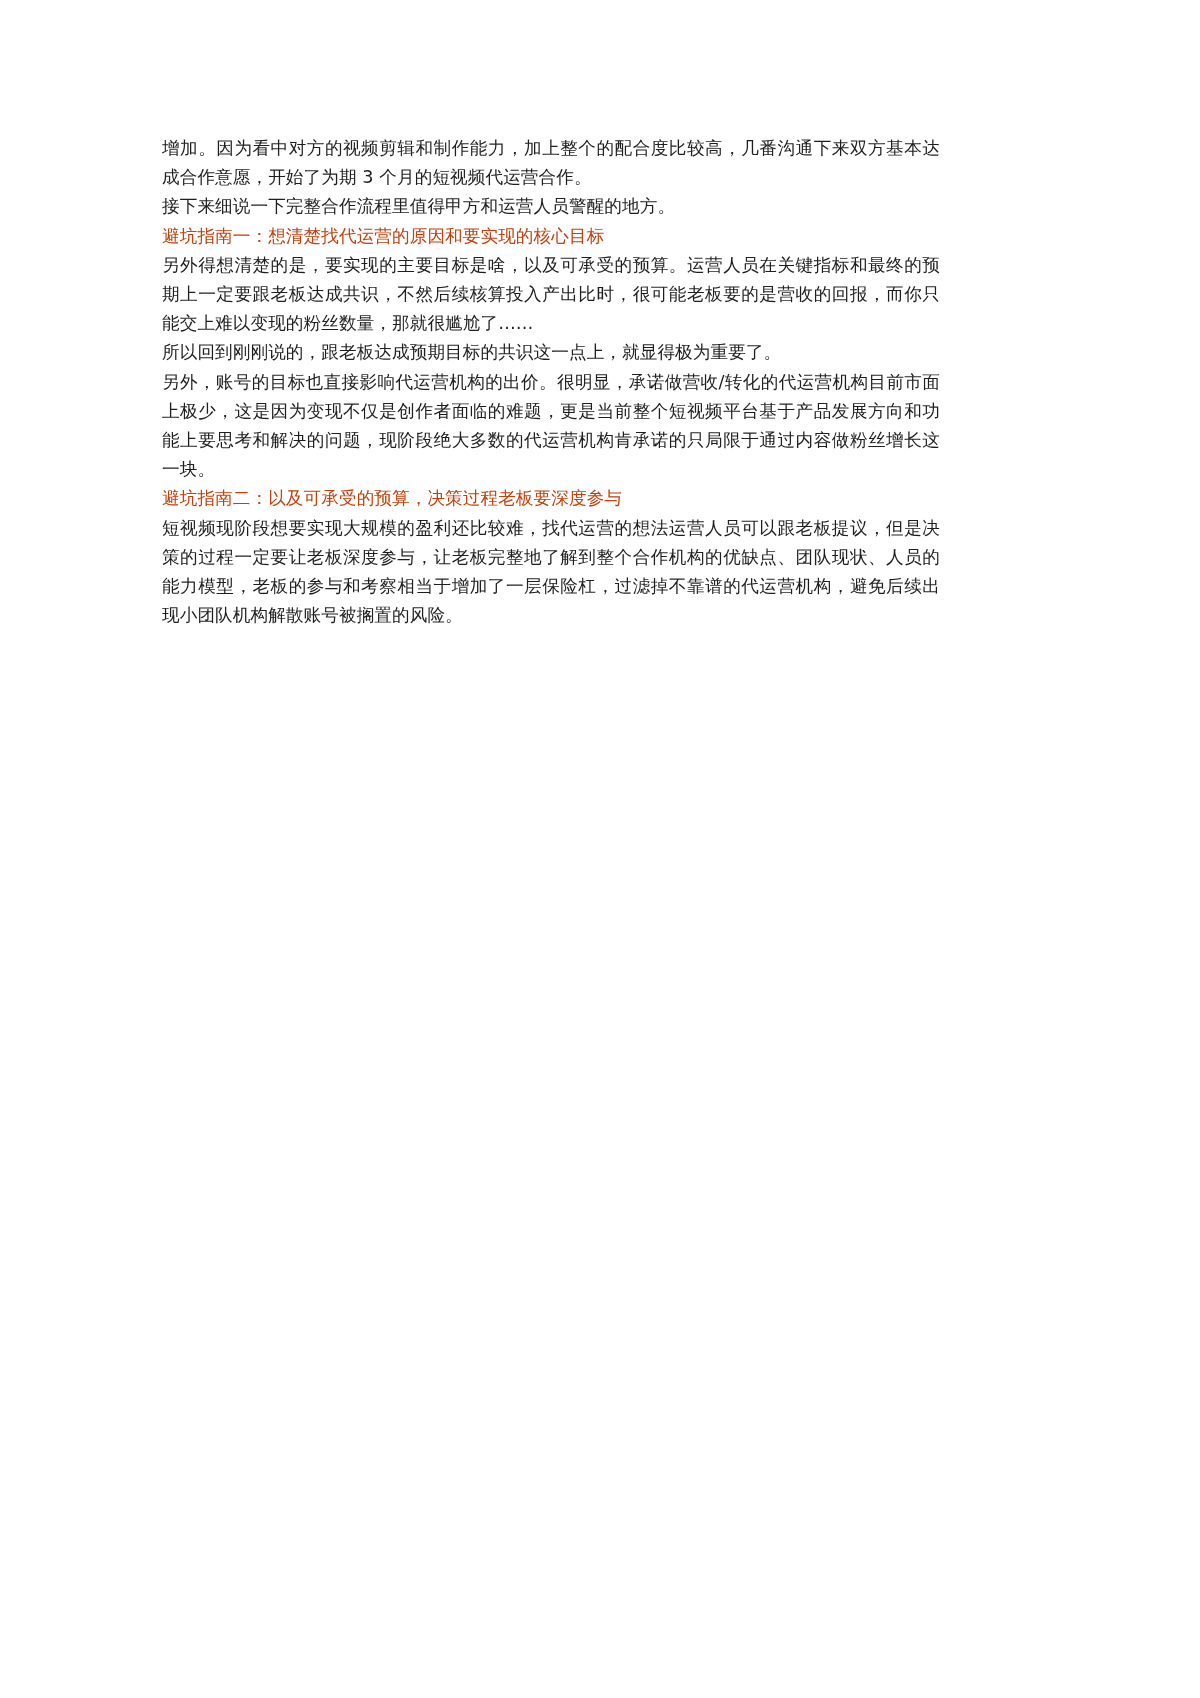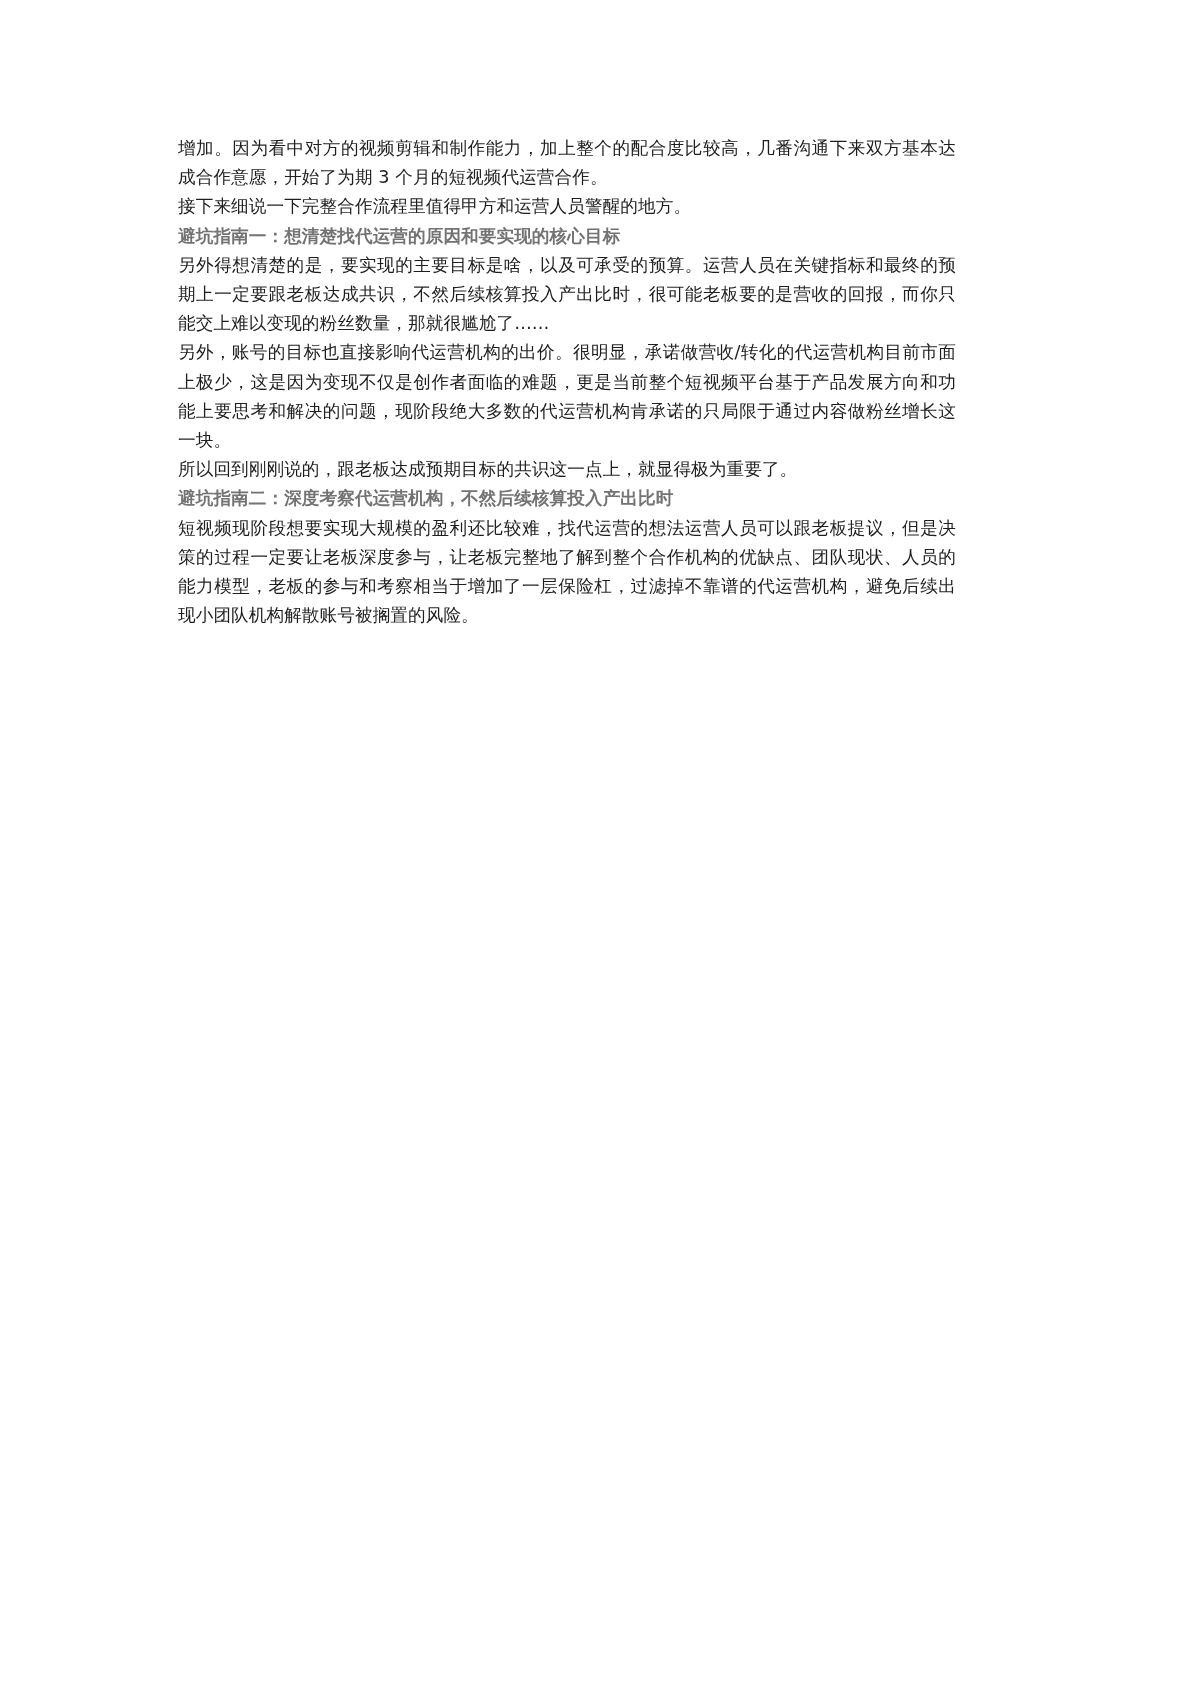--- a/index.html
+++ b/index.html
@@ -8,45 +8,45 @@
       background: #ffffff;
     }
     body {
       width: 1200px;
       height: 1698px;
       position: relative;
       overflow: hidden;
     }
     .page {
       position: absolute;
-      left: 178px;
+      left: 162px;
       top: 134px;
       width: 778px;
       font-family: "DejaVu Sans", "Liberation Sans", sans-serif;
       font-size: 17.6px;
       line-height: 29.2px;
       color: #1e1e1e;
       text-align: justify;
       text-justify: inter-character;
       letter-spacing: 0.1px;
     }
     .page p {
       margin: 0;
       padding: 0;
     }
     .page .heading {
-      font-weight: bold;
-      color: #737373;
+      font-weight: normal;
+      color: #c2410c;
     }
   </style>
 </head>
 <body>
 
 <div class="page">
   <p>增加。因为看中对方的视频剪辑和制作能力，加上整个的配合度比较高，几番沟通下来双方基本达成合作意愿，开始了为期 3 个月的短视频代运营合作。</p>
   <p>接下来细说一下完整合作流程里值得甲方和运营人员警醒的地方。</p>
   <p class="heading">避坑指南一：想清楚找代运营的原因和要实现的核心目标</p>
   <p>另外得想清楚的是，要实现的主要目标是啥，以及可承受的预算。运营人员在关键指标和最终的预期上一定要跟老板达成共识，不然后续核算投入产出比时，很可能老板要的是营收的回报，而你只能交上难以变现的粉丝数量，那就很尴尬了……</p>
+  <p>所以回到刚刚说的，跟老板达成预期目标的共识这一点上，就显得极为重要了。</p>
   <p>另外，账号的目标也直接影响代运营机构的出价。很明显，承诺做营收/转化的代运营机构目前市面上极少，这是因为变现不仅是创作者面临的难题，更是当前整个短视频平台基于产品发展方向和功能上要思考和解决的问题，现阶段绝大多数的代运营机构肯承诺的只局限于通过内容做粉丝增长这一块。</p>
-  <p>所以回到刚刚说的，跟老板达成预期目标的共识这一点上，就显得极为重要了。</p>
-  <p class="heading">避坑指南二：深度考察代运营机构，不然后续核算投入产出比时</p>
+  <p class="heading">避坑指南二：以及可承受的预算，决策过程老板要深度参与</p>
   <p>短视频现阶段想要实现大规模的盈利还比较难，找代运营的想法运营人员可以跟老板提议，但是决策的过程一定要让老板深度参与，让老板完整地了解到整个合作机构的优缺点、团队现状、人员的能力模型，老板的参与和考察相当于增加了一层保险杠，过滤掉不靠谱的代运营机构，避免后续出现小团队机构解散账号被搁置的风险。</p>
 </div>
 
 </body></html>

